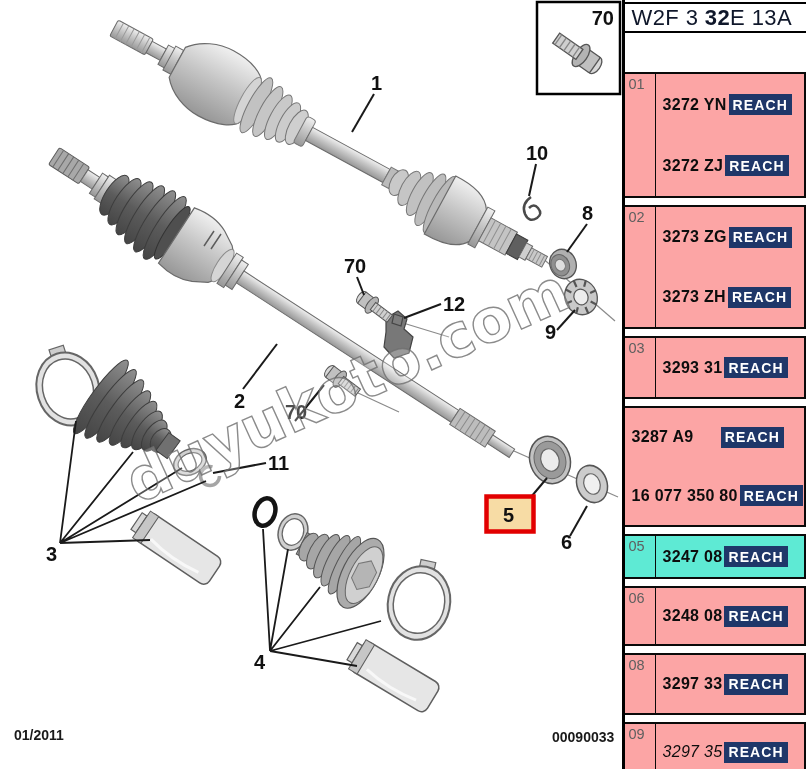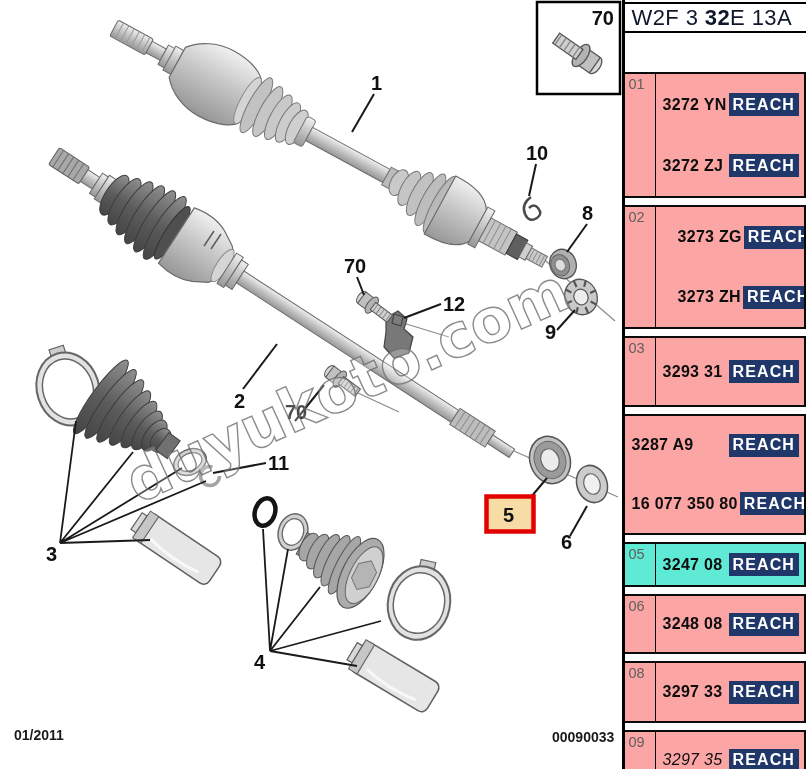--- a/index.html
+++ b/index.html
@@ -14,22 +14,22 @@
   .panel-spacer{height:39px;}
   .row{border:2.3px solid #0a0a0a;border-left:none;margin-bottom:7px;display:flex;background:#fca5a5;
        box-sizing:border-box;overflow:hidden;}
   .row-num{width:26px;flex:0 0 26px;border-right:1.8px solid #0a0a0a;color:#5f5f5f;
            font-size:14.5px;padding:2px 0 0 4px;box-sizing:content-box;}
   .row-content{flex:1;display:flex;flex-direction:column;justify-content:space-around;
                padding:0 3px 0 7px;min-width:0;}
   .part-line{display:flex;align-items:center;justify-content:space-between;gap:2px;}
   .part-number{font-weight:bold;font-size:16px;color:#0d0d0d;letter-spacing:.3px;white-space:nowrap;}
   .row.italic .part-number{font-style:italic;font-weight:normal;}
-  .reach-badge{flex:0 0 auto;background:#1F3769;color:#fff;font-size:16px;font-weight:bold;
-               padding:2.5px 4px;letter-spacing:1.1px;margin-right:2px;}
+  .reach-badge{flex:0 0 auto;background:#1F3769;color:#fff;font-size:14px;font-weight:bold;
+               padding:2.5px 4px;letter-spacing:1.1px;margin-right:17px;}
   svg text.co{font-family:"Liberation Sans",sans-serif;font-weight:bold;font-size:20px;fill:#111;}
   svg text.ft{font-family:"Liberation Sans",sans-serif;font-weight:bold;font-size:14px;fill:#1a1a1a;}
 </style>
 </head>
 <body>
 
 <div class="stage">
 
   
   <svg width="625" height="769" viewBox="0 0 625 769">
@@ -266,34 +266,34 @@
             <div class="part-line">
               <span class="part-number">3272 YN</span>
               <span class="reach-badge" style="background: rgb(31, 55, 105); color: rgb(255, 255, 255);">REACH</span>
             </div>
             <div class="part-line">
               <span class="part-number">3272 ZJ</span>
               <span class="reach-badge" style="background: rgb(31, 55, 105); color: rgb(255, 255, 255);">REACH</span>
             </div>
           </div>
   </div>
-        <div class="row" style="height: 124px; gap: 15px;">
+        <div class="row" style="height: 124px;">
     <div class="row-num">02</div>
     <div class="row-content">
             <div class="part-line">
               <span class="part-number">3273 ZG</span>
               <span class="reach-badge" style="background: rgb(31, 55, 105); color: rgb(255, 255, 255);">REACH</span>
             </div>
             <div class="part-line">
               <span class="part-number">3273 ZH</span>
               <span class="reach-badge" style="background: rgb(31, 55, 105); color: rgb(255, 255, 255);">REACH</span>
             </div>
           </div>
   </div>
-        <div class="row" style="height: 71px;">
+        <div class="row" style="height: 63px;">
     <div class="row-num">03</div>
     <div class="row-content">
             <div class="part-line">
               <span class="part-number">3293 31</span>
               <span class="reach-badge" style="background: rgb(31, 55, 105); color: rgb(255, 255, 255);">REACH</span>
             </div>
           </div>
   </div>
         <div class="row" style="height: 121px;">
     <div class="row-content">

